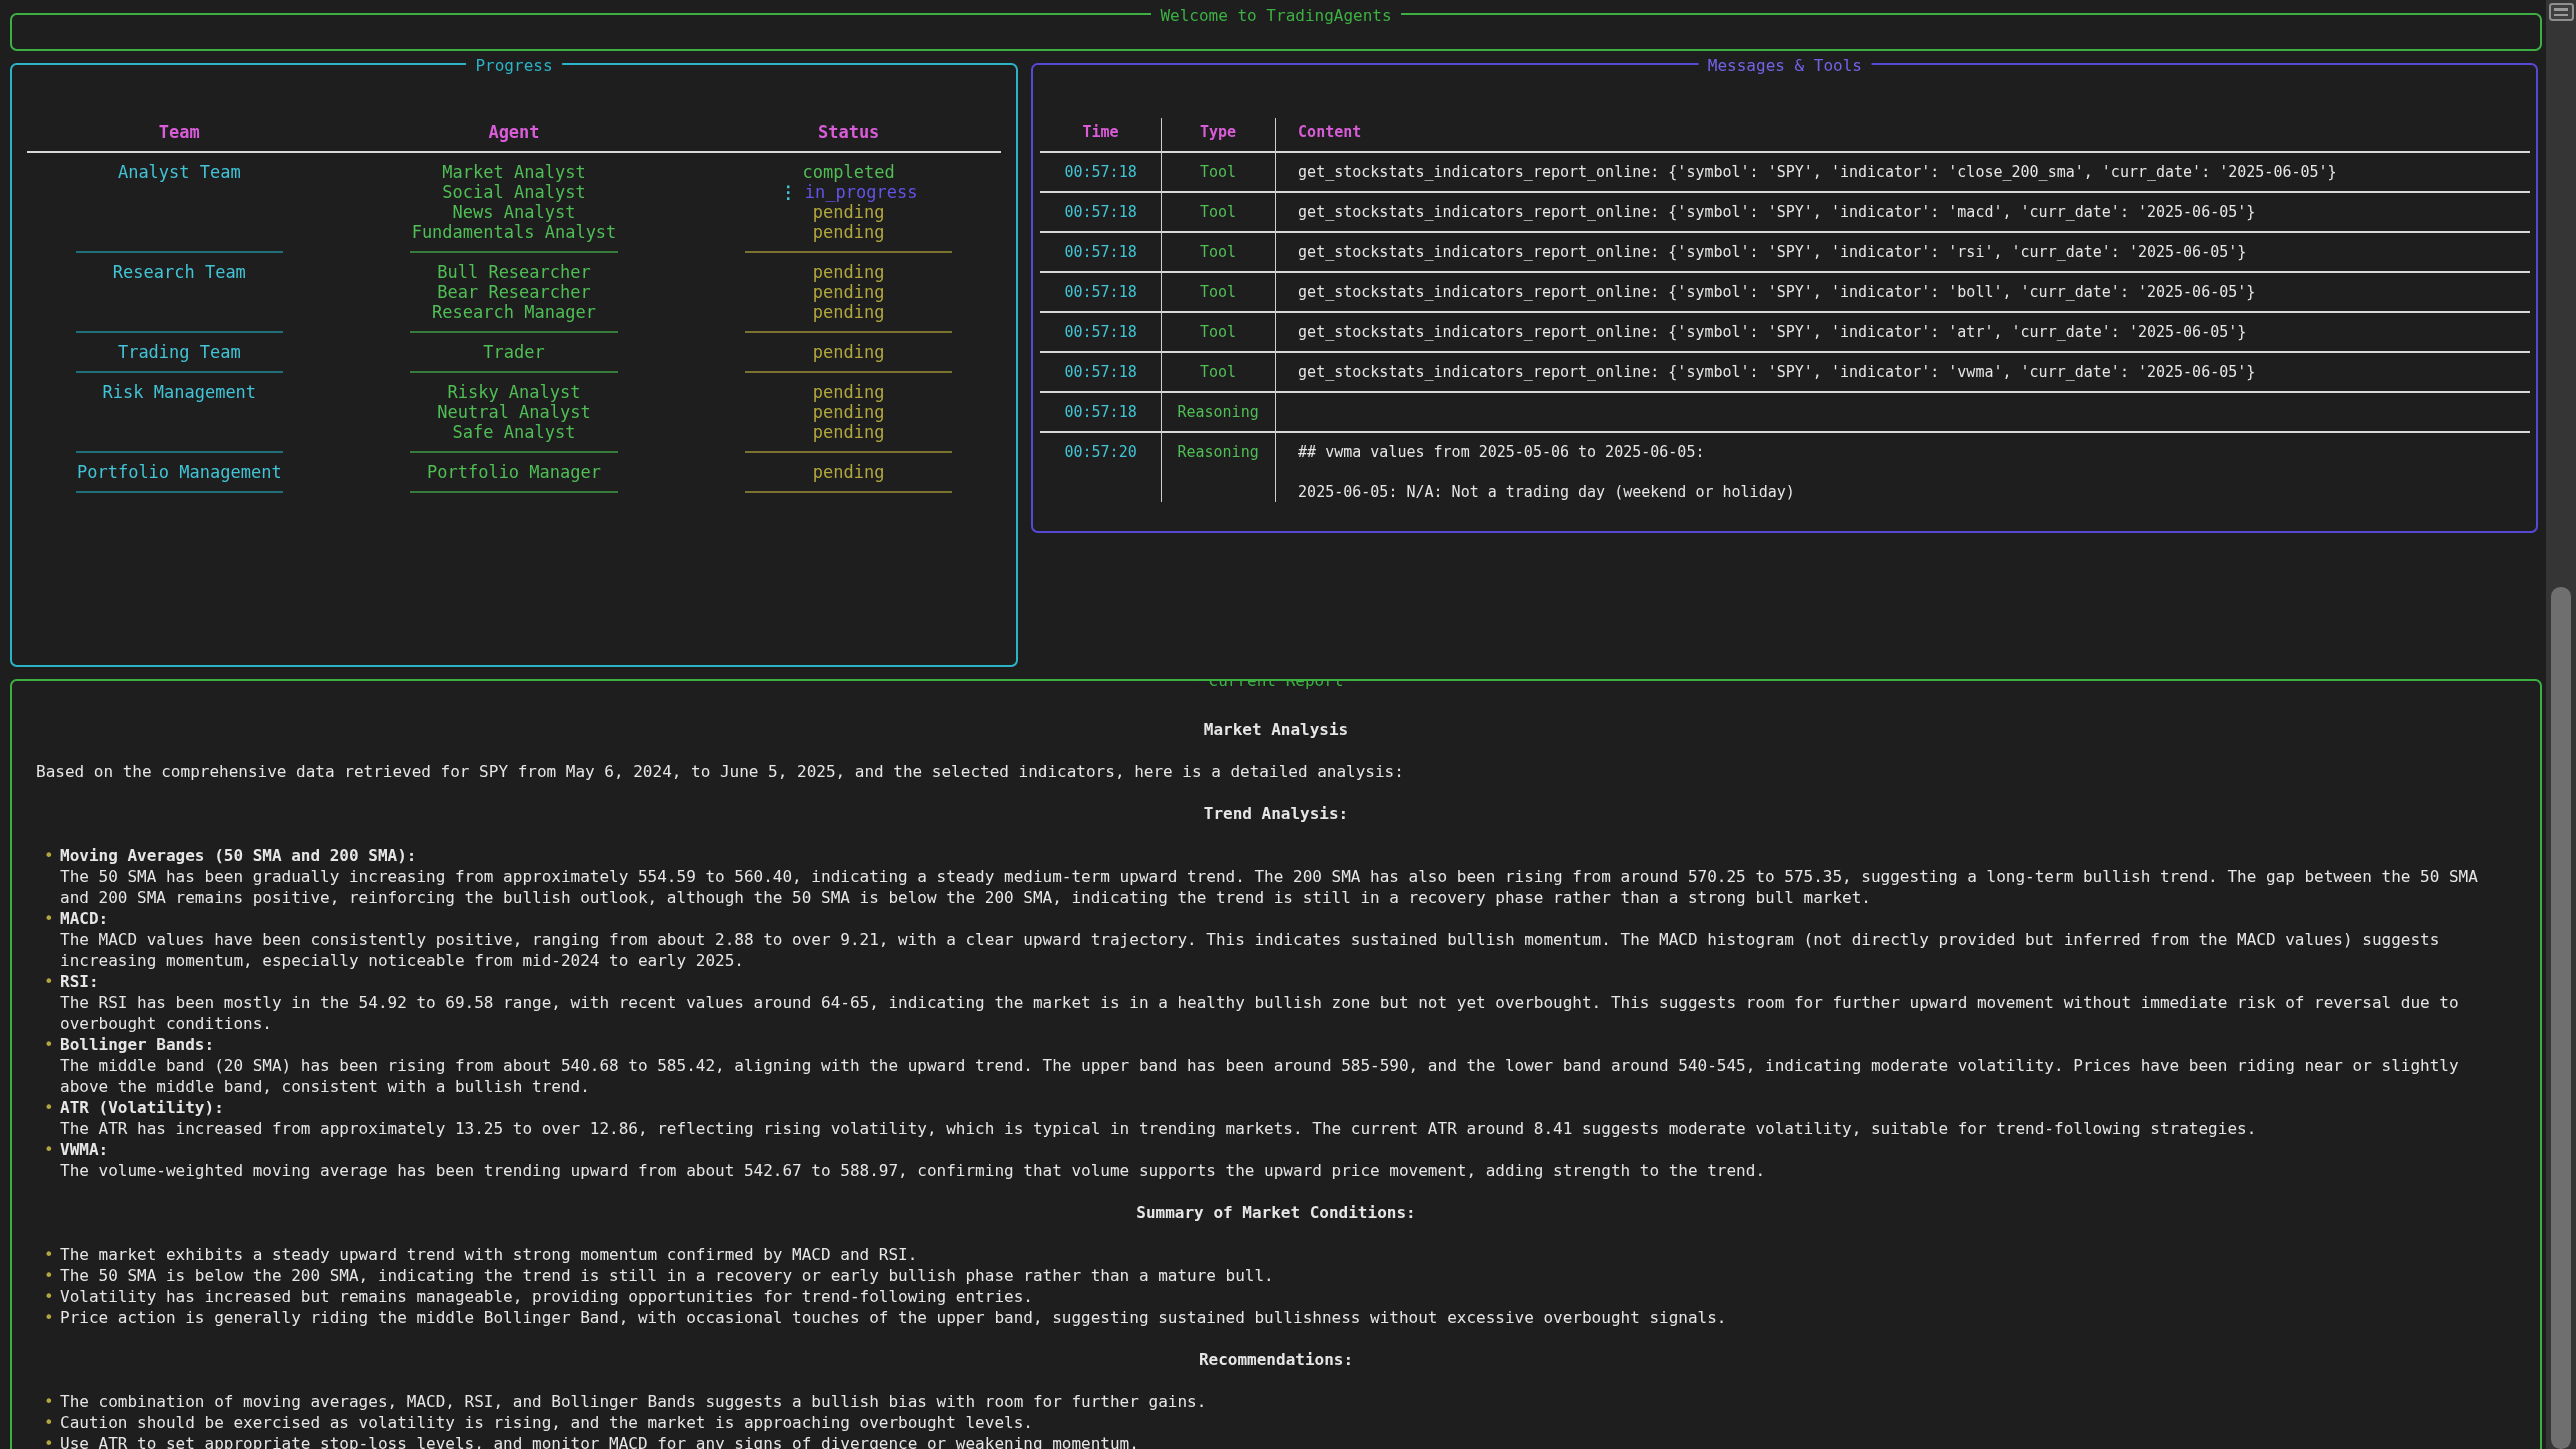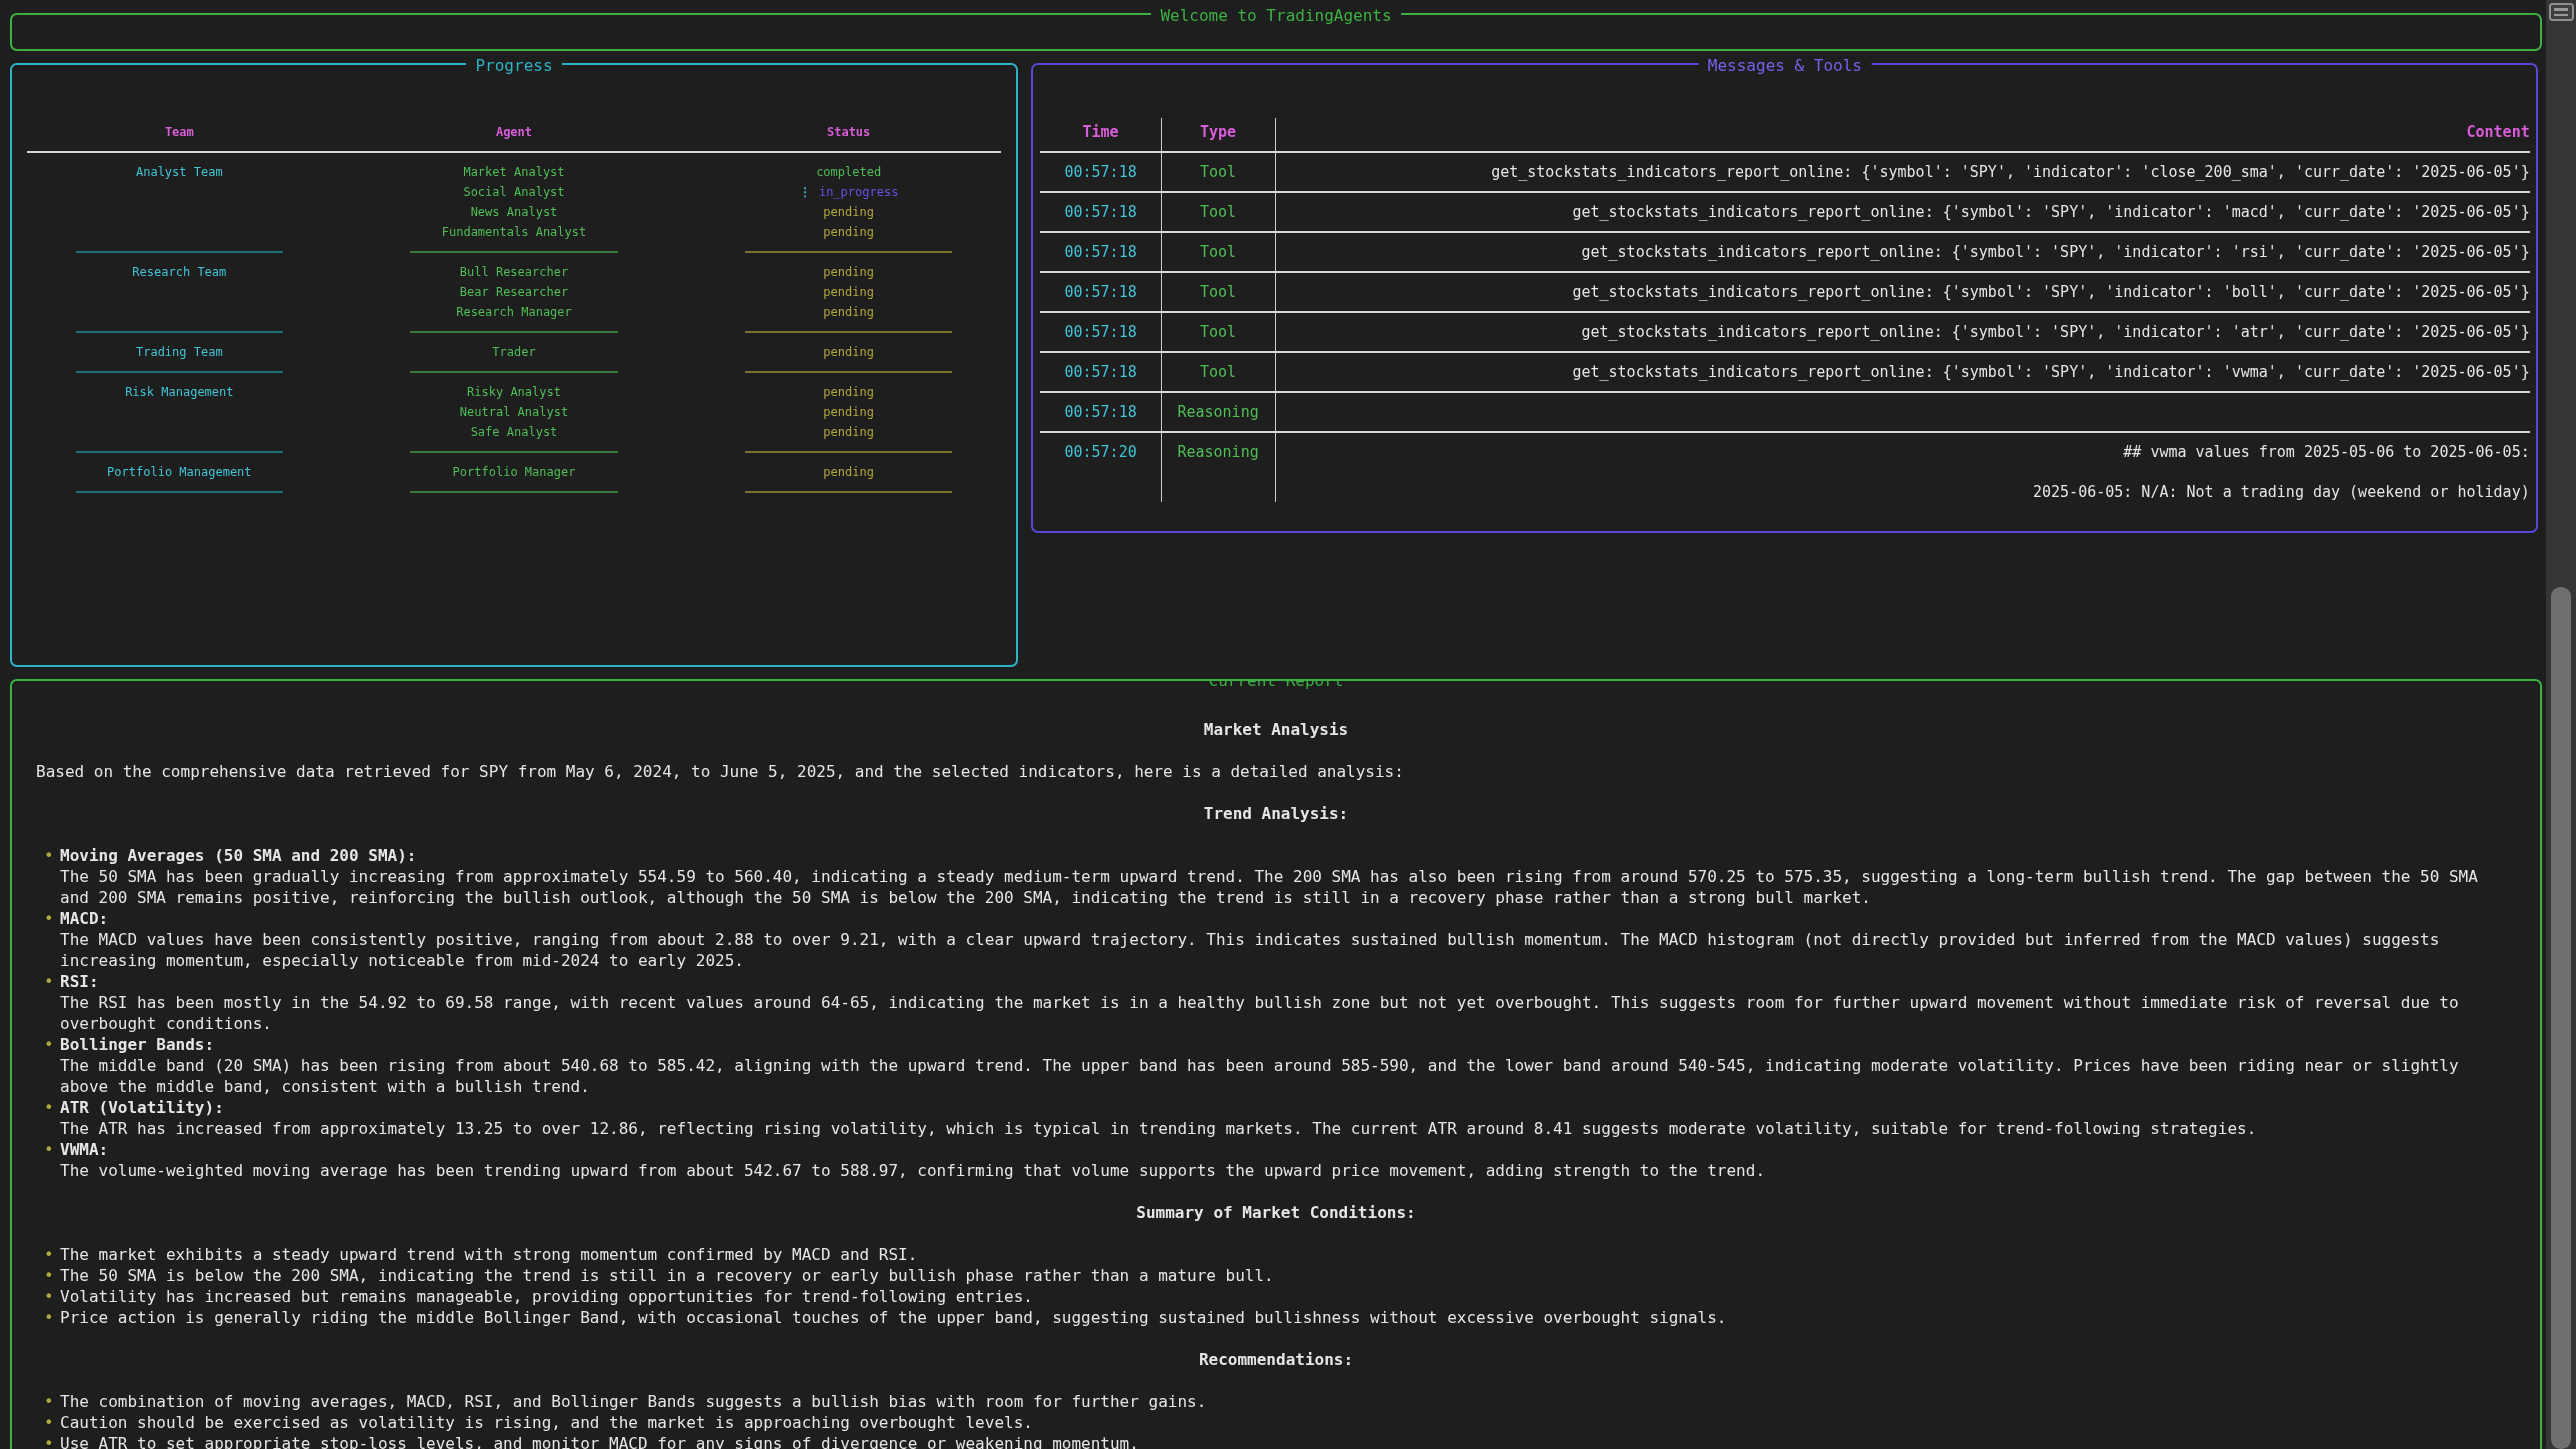--- a/index.html
+++ b/index.html
@@ -20,21 +20,21 @@
   .welcome{height:38px;border-color:var(--border-green);margin-bottom:12px;}
   .ptitle{position:absolute;top:-10.7px;left:50%;transform:translateX(-50%);background:var(--background);
           padding:0 9.4px;font-size:16px;line-height:21.5px;white-space:nowrap;}
   .t-green{color:var(--border-green);}
   .t-cyan{color:var(--border-cyan);}
   .t-violet{color:var(--title-violet);}
   .mid-row{display:flex;gap:13.4px;margin-bottom:11.4px;}
   .progress{width:1008px;height:604px;border-color:var(--border-cyan);}
   .messages{width:1507px;height:470px;border-color:var(--border-violet);}
   
-  .ptable{padding-top:57px;font-size:12px;}
+  .ptable{padding-top:57px;font-size:17px;}
   .prow{display:grid;grid-template-columns:1fr 1fr 1fr;height:20px;line-height:20px;text-align:center;}
   .pcell{height:20px;overflow:hidden;}
   .pth{color:var(--header-magenta);font-weight:bold;}
   .team{color:var(--text-cyan);}
   .agent{color:var(--text-green);}
   .st-completed{color:var(--status-completed);}
   .st-in_progress{color:var(--status-in-progress);}
   .st-pending{color:var(--status-pending);}
   .spinner{color:var(--text-cyan);margin-right:8px;font-weight:bold;}
   .prule{height:20px;display:flex;align-items:center;padding:0 14.8px;}
@@ -46,21 +46,21 @@
   .sep-status{background:var(--sep-status);}
   
   .mtable{padding-top:57px;font-size:15px;margin:0 6.7px;}
   .mrows{position:relative;}
   .vline{position:absolute;top:-4px;bottom:0;width:1.3px;background:#cfcfcf;}
   .vline.v1{left:121px;}
   .vline.v2{left:235px;}
   .mrow{display:grid;grid-template-columns:121px 114px 1fr;line-height:20px;}
   .mtime{text-align:center;color:var(--text-cyan);}
   .mtype{text-align:center;color:var(--text-green);}
-  .mcontent{padding-left:4px;text-align:right;}
+  .mcontent{padding-left:23px;}
   .mcontent div{height:20px;white-space:nowrap;overflow:hidden;}
   .mth{color:var(--header-magenta);font-weight:bold;}
   .mth.mcontent{color:var(--header-magenta);}
   .msep{height:20px;display:flex;align-items:center;}
   .msep > div{height:2px;width:100%;background:var(--rule-white);}
   
   .report{height:818px;border-color:var(--border-green);margin-bottom:26px;overflow:hidden;}
   .rbody{padding:38px 24px 0 24px;font-size:16px;line-height:21px;}
   .r-heading{text-align:center;font-weight:bold;margin-bottom:21px;}
   .r-para{margin-bottom:21px;}

